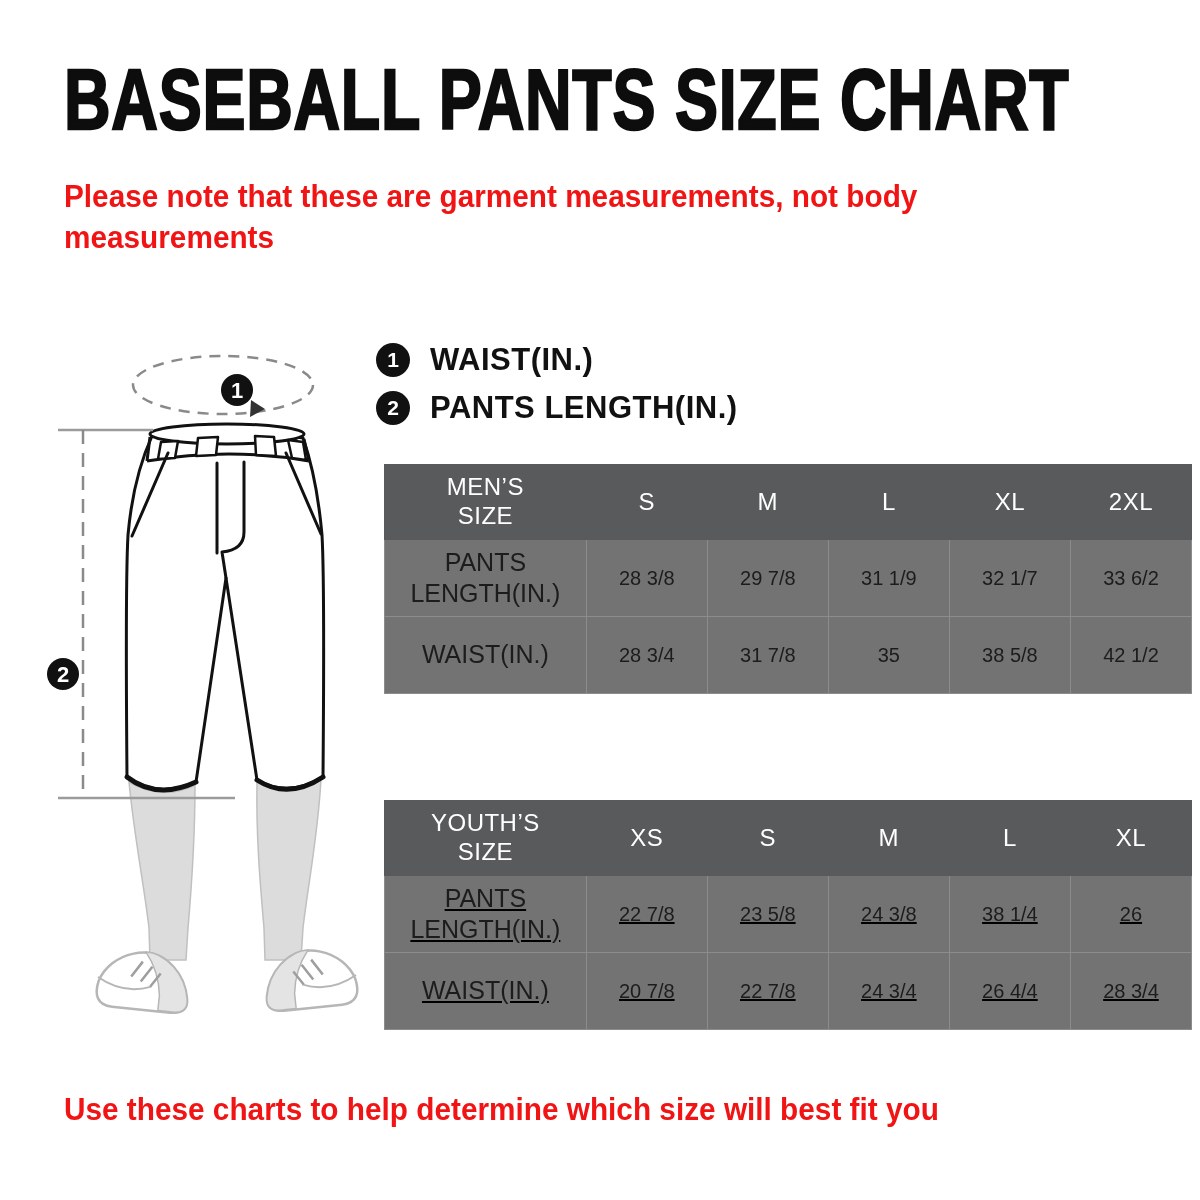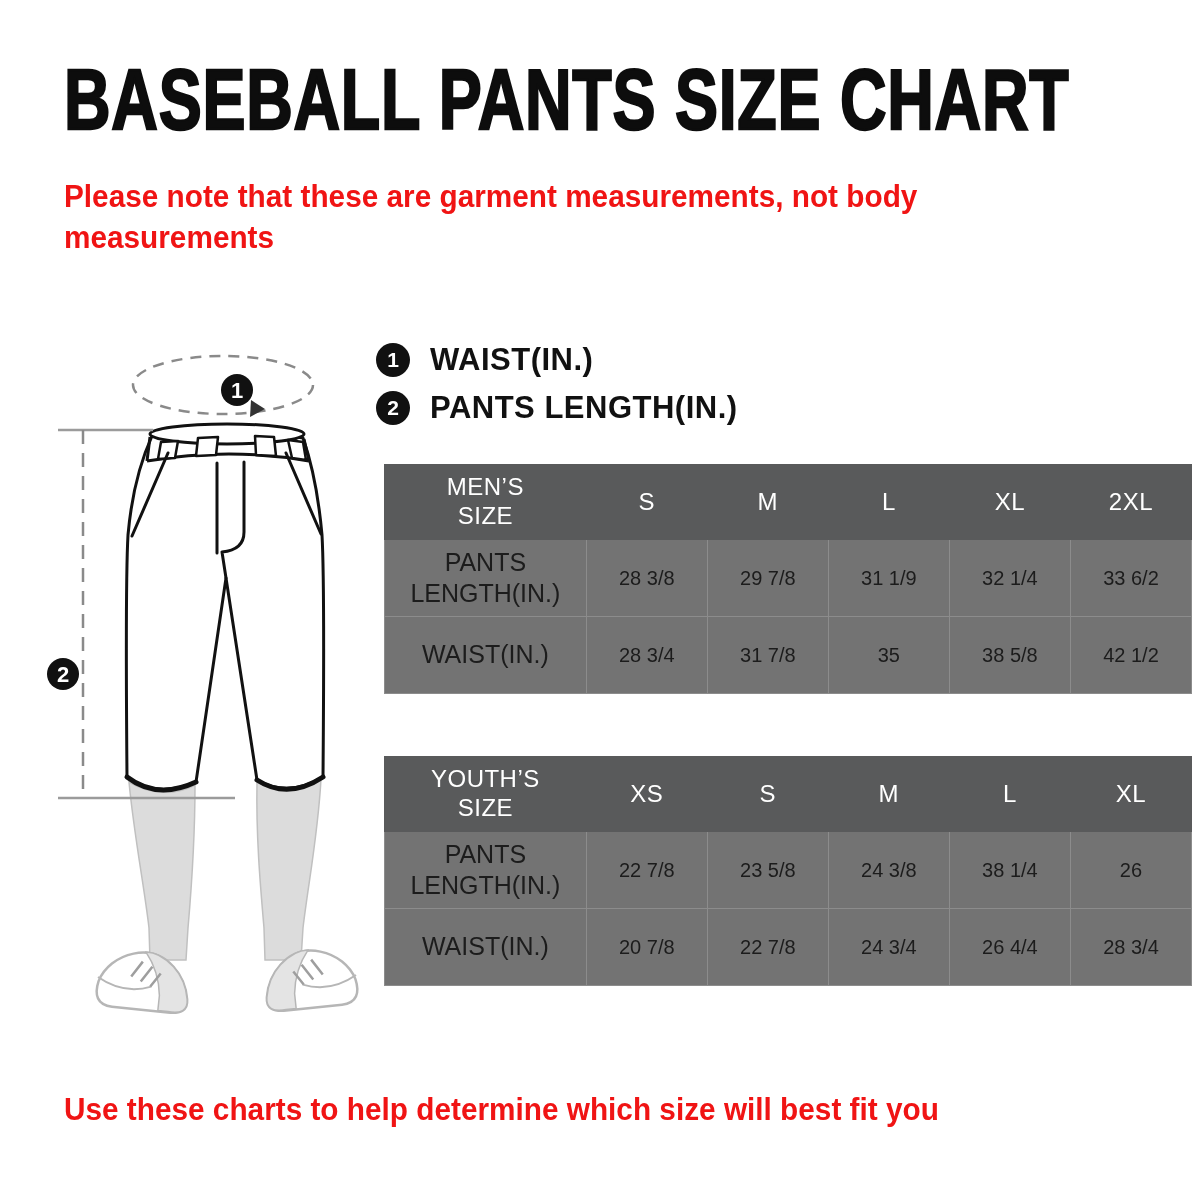--- a/index.html
+++ b/index.html
@@ -36,21 +36,21 @@
   }
 
   .figure-wrap { position:absolute; left:20px; top:330px; width:360px; height:700px; }
 
   table.size-table {
     position:absolute; left:372px; width:808px;
     border-collapse:collapse; table-layout:fixed;
     border:1px solid #8c8c8c; background:#737373;margin-left:12px;
   }
   .size-table.mens  { top:464px; }
-  .size-table.youth { top:756px; }
+  .size-table.youth { top:800px;text-decoration:underline; }
   .size-table th {
     background:#595a5b; color:#ffffff; font-weight:400;
     font-size:24px; letter-spacing:0.5px; height:74px;
     border:1px solid #595a5b; text-align:center; vertical-align:middle; padding:0;
   }
   .size-table th .th-text { display:inline-block; max-width:122px; line-height:1.2; }
   .size-table td {
     border:1px solid #8c8c8c; height:76px; text-align:center; vertical-align:middle;
     color:#1c1c1c; padding:0 4px;
   }
@@ -137,21 +137,21 @@
         <th><span class="th-text">M</span></th>
         <th><span class="th-text">L</span></th>
         <th><span class="th-text">XL</span></th>
         <th><span class="th-text">2XL</span></th>
       </tr>
       <tr>
         <td class="row-label">PANTS LENGTH(IN.)</td>
         <td class="val">28 3/8</td>
         <td class="val">29 7/8</td>
         <td class="val">31 1/9</td>
-        <td class="val">32 1/4</td>
+        <td class="val">32 1/7</td>
         <td class="val">33 6/2</td>
       </tr>
       <tr>
         <td class="row-label">WAIST(IN.)</td>
         <td class="val">28 3/4</td>
         <td class="val">31 7/8</td>
         <td class="val">35</td>
         <td class="val">38 5/8</td>
         <td class="val">42 1/2</td>
       </tr>

